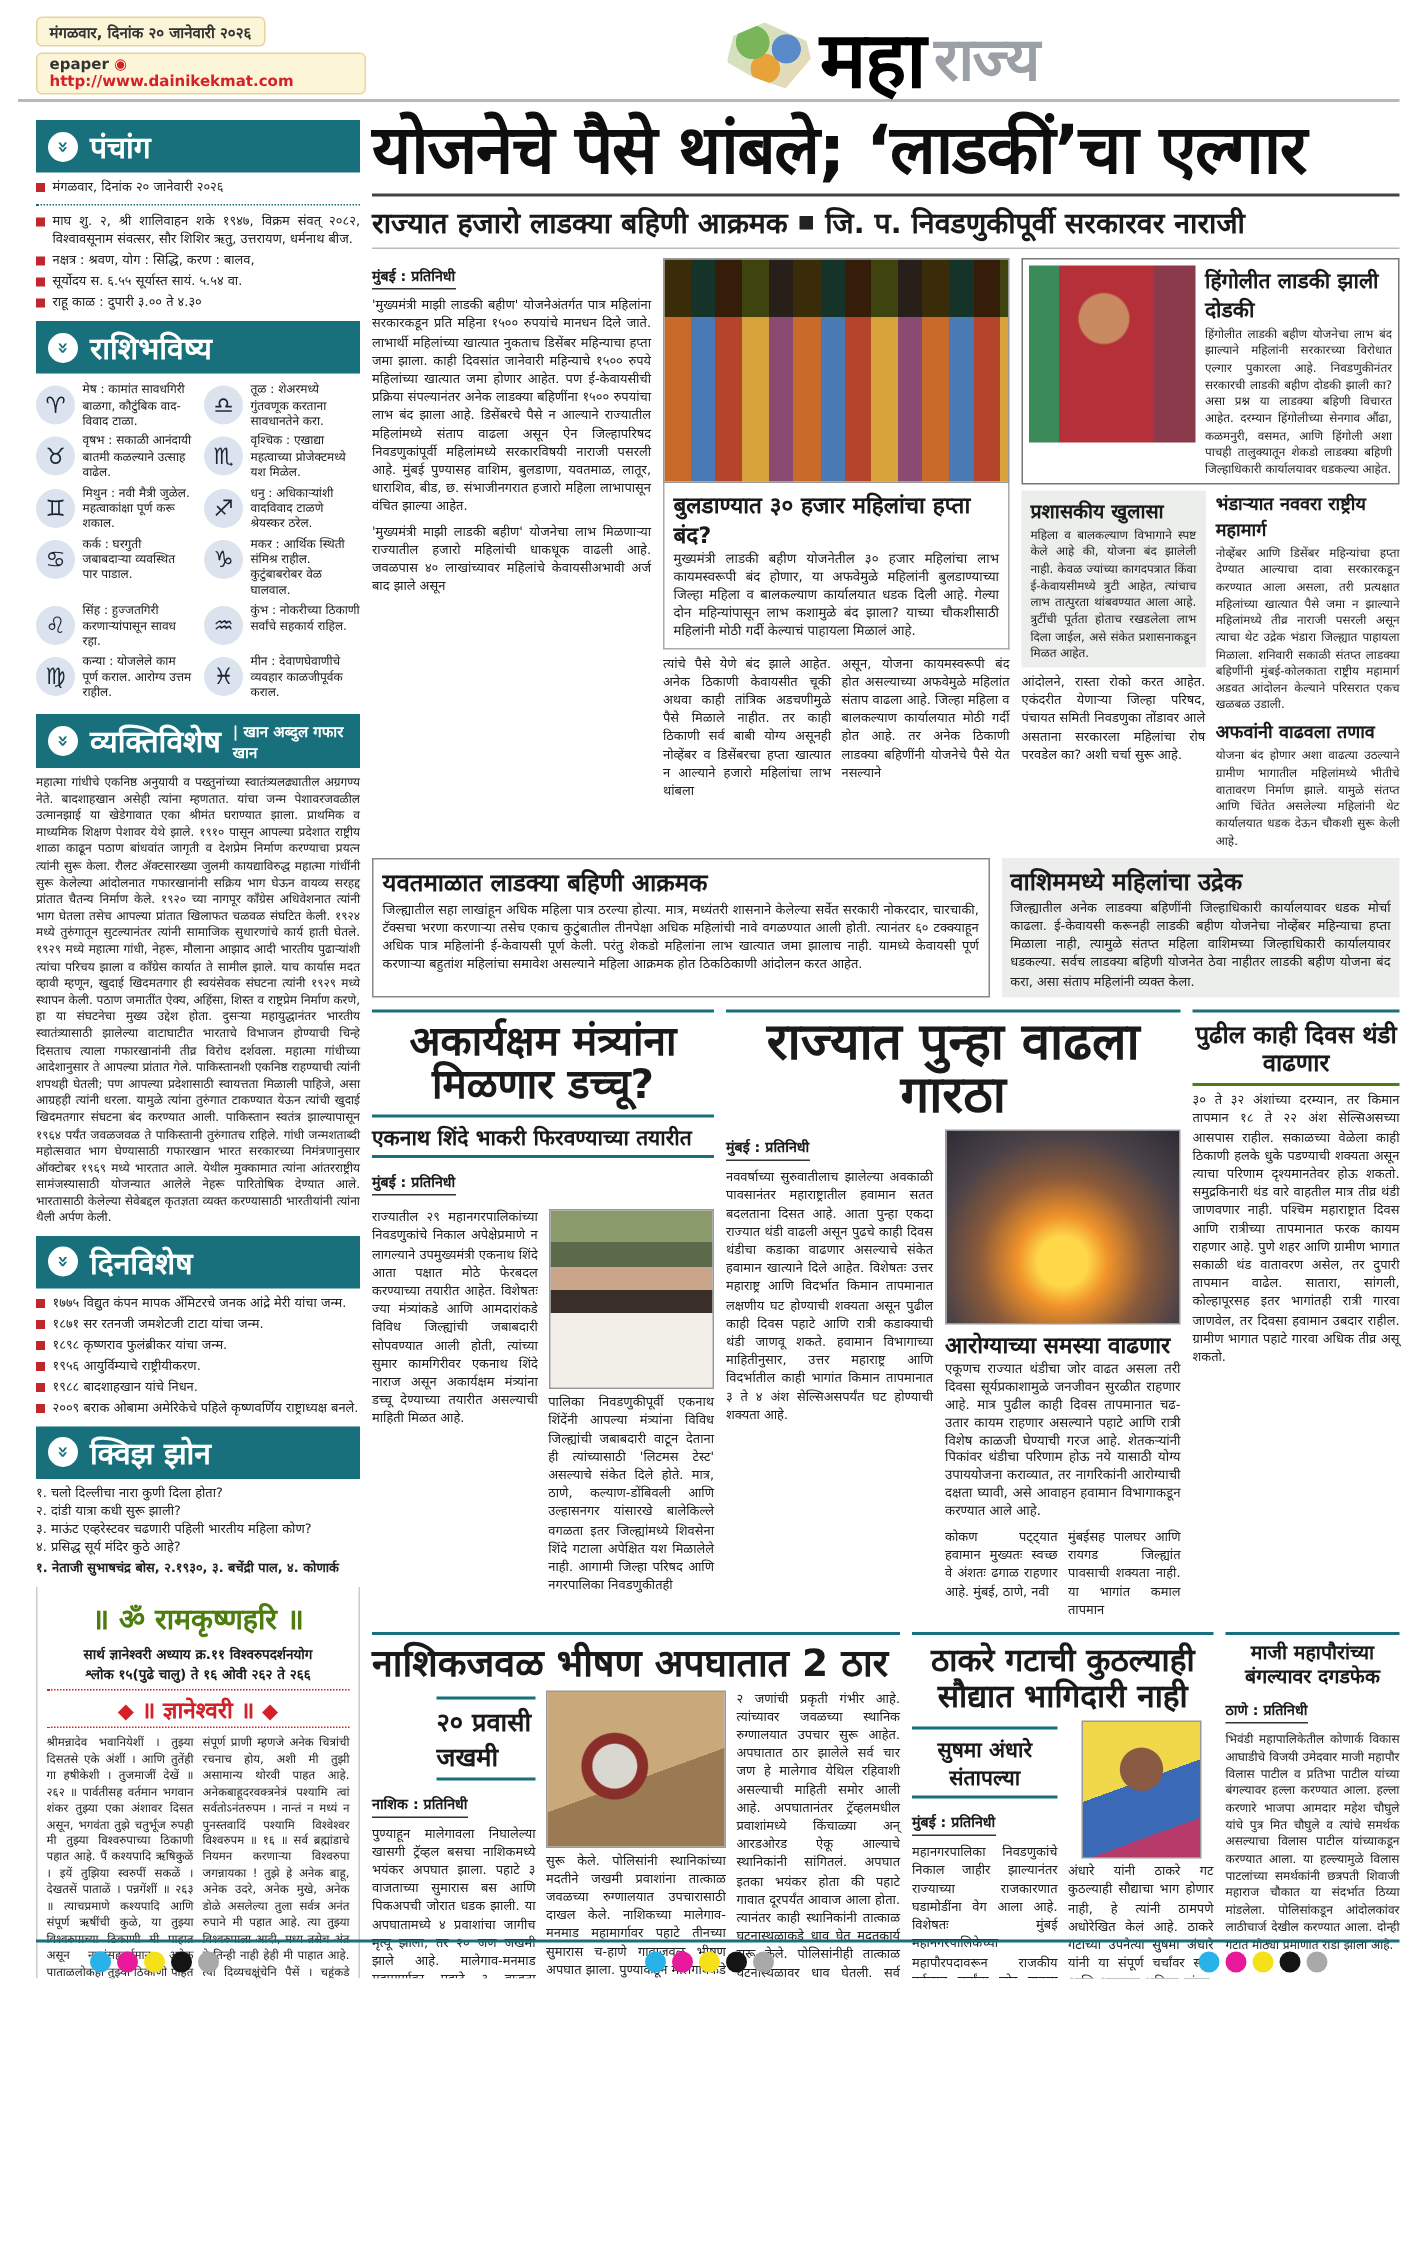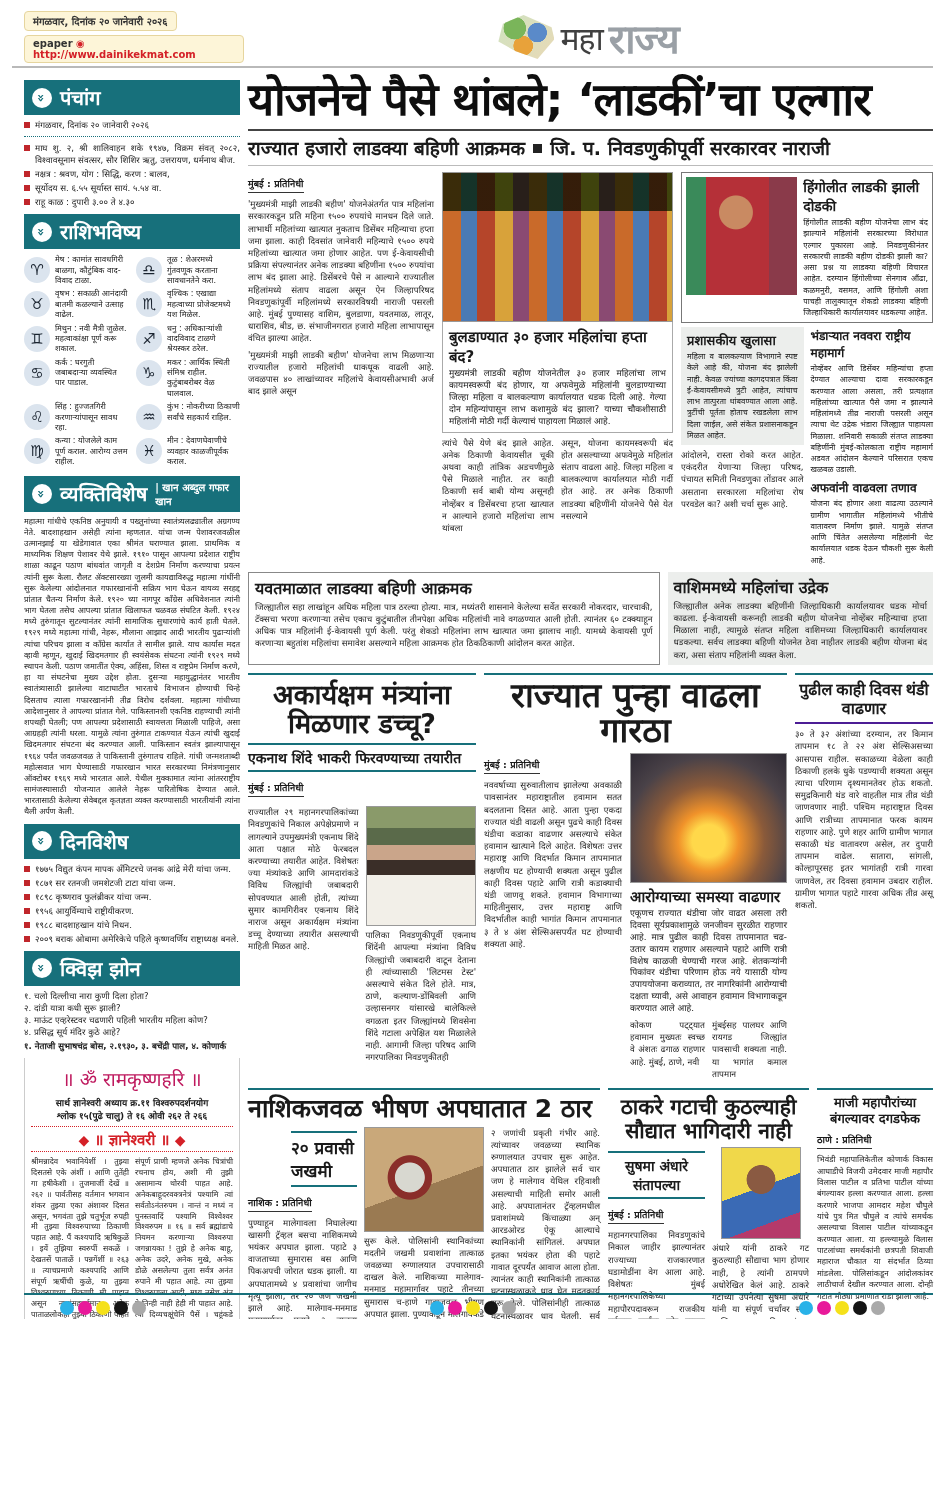--- a/index.html
+++ b/index.html
@@ -4,21 +4,21 @@
 <style>
   html,body{margin:0;padding:0;background:#fff;}
   body{font-family:"DejaVu Sans","Liberation Sans",sans-serif;color:#1a1a1a;}
   .page{width:945px;height:1319px;margin:0 auto;position:relative;background:#fff;overflow:hidden;}
   .mast{display:flex;align-items:center;padding:14px 12px 4px 24px;height:64px;box-sizing:border-box;}
   .mast-left{width:220px;}
   .cream{background:#fdf5d8;border:1px solid #e6d59e;border-radius:4px;padding:2px 8px;font-size:10px;font-weight:700;color:#333;margin:2px 0;display:inline-block;}
   .url-red{color:#d42027;font-weight:700;}
   .mast-center{flex:1;display:flex;align-items:center;justify-content:center;gap:6px;}
   .map-art{width:56px;height:44px;background:radial-gradient(circle at 30% 30%,#7ab55a 0 22%,transparent 23%),radial-gradient(circle at 70% 40%,#5a8ac9 0 20%,transparent 21%),radial-gradient(circle at 45% 70%,#e8a23a 0 22%,transparent 23%),linear-gradient(135deg,#cfe3c2,#e8d9b5);clip-path:polygon(8% 20%,45% 0,95% 28%,100% 55%,70% 100%,30% 82%,0 60%);}
-  .m-red{color:#404040;font-size:32px;font-weight:400;letter-spacing:-1px;}
+  .m-red{color:#000000;font-size:52px;font-weight:700;letter-spacing:-1px;}
   .m-gray{color:#9aa0a6;font-size:40px;font-weight:800;letter-spacing:-1px;}
   .mast-right{display:flex;align-items:stretch;gap:0;}
   .brand-box{background:#fdf5d8;border:1px solid #e6d59e;padding:3px 10px;text-align:center;}
   .tagline{color:#d42027;font-size:11px;font-weight:800;}
   .brand{background:#d42027;color:#fff;font-size:24px;font-weight:800;padding:0 8px;font-style:italic;line-height:1.2;}
   .pageno{background:#111;color:#fff;width:26px;display:flex;align-items:center;justify-content:center;font-size:16px;font-weight:700;}
   .toprule{height:2px;background:#b9b9b9;margin:2px 12px 6px 12px;}
   .cols{display:flex;gap:8px;padding:0 12px 0 24px;}
   .sidebar{width:216px;flex:none;}
   .main{flex:1;min-width:0;}
@@ -27,21 +27,21 @@
   .sec-sub{font-size:10px;font-weight:700;}
   .sb-text{font-size:8.6px;line-height:1.4;text-align:justify;color:#222;}
   .bul{display:flex;gap:5px;margin:2px 0;}
   .sq{width:6px;height:6px;background:#c0262b;margin-top:3px;flex:none;}
   .dotted{border-top:1px dotted #17707b;margin:5px 0;}
   .zgrid{display:grid;grid-template-columns:1fr 1fr;gap:3px 8px;padding:2px 0;}
   .zitem{display:flex;gap:5px;align-items:flex-start;}
   .zico{width:26px;height:26px;border-radius:50%;background:#dbe4ee;color:#1a2430;display:flex;align-items:center;justify-content:center;font-size:15px;flex:none;margin-top:2px;}
   .ztext{font-size:8px;line-height:1.3;}
   .ram{border:1px solid #ccc;border-top:none;padding:4px 6px;}
-  .ram-title{color:#be185d;font-size:19px;font-weight:400;text-align:center;margin:4px 0;}
+  .ram-title{color:#4d7c0f;font-size:19px;font-weight:700;text-align:center;margin:4px 0;}
   .ram-sub{font-size:9px;font-weight:700;text-align:center;}
   .ram-cols{display:grid;grid-template-columns:1fr 1fr;gap:6px;margin-top:5px;}
   .dnya{color:#d42027;font-weight:800;font-size:15px;text-align:center;border:1px dotted #d42027;border-left:none;border-right:none;padding:2px 0;margin:4px 0;}
   .pin{color:#d42027;font-size:14px;}
   .headline{font-size:45px;font-weight:800;letter-spacing:-1px;line-height:1.05;color:#0e0e0e;margin:2px 0 6px 0;}
   .subhead{font-size:19px;font-weight:800;border-top:2px solid #444;border-bottom:1px solid #bbb;padding:4px 0;display:flex;align-items:center;gap:8px;}
   .bsq{width:9px;height:9px;background:#222;flex:none;}
   .dateline{font-size:9.5px;font-weight:800;border-bottom:1px solid #333;display:inline-block;padding-bottom:2px;margin:4px 0 5px 0;}
   .body-t{font-size:8.6px;line-height:1.42;text-align:justify;color:#1d1d1d;}
   .lead-grid{display:grid;grid-template-columns:186px 1fr 252px;gap:8px;margin-top:6px;}
@@ -342,21 +342,21 @@
               <div class="cap-body">एकूणच राज्यात थंडीचा जोर वाढत असला तरी दिवसा सूर्यप्रकाशामुळे जनजीवन सुरळीत राहणार आहे. मात्र पुढील काही दिवस तापमानात चढ-उतार कायम राहणार असल्याने पहाटे आणि रात्री विशेष काळजी घेण्याची गरज आहे. शेतकऱ्यांनी पिकांवर थंडीचा परिणाम होऊ नये यासाठी योग्य उपाययोजना कराव्यात, तर नागरिकांनी आरोग्याची दक्षता घ्यावी, असे आवाहन हवामान विभागाकडून करण्यात आले आहे.</div>
               <div class="mini-cols">
                 <div class="body-t">कोकण पट्ट्यात हवामान मुख्यतः स्वच्छ वे अंशतः ढगाळ राहणार आहे. मुंबई, ठाणे, नवी</div>
                 <div class="body-t">मुंबईसह पालघर आणि रायगड जिल्ह्यांत पावसाची शक्यता नाही. या भागांत कमाल तापमान</div>
               </div>
             </div>
           </div>
         </article>
 
         <article class="thin-top" style="padding-top:3px;">
-          <h3 class="h4" style="font-size:16px;border-bottom:2px solid #4c1d95;padding-bottom:4px;font-family:Liberation Serif, serif;">पुढील काही दिवस थंडी वाढणार</h3>
+          <h3 class="h4" style="font-size:16px;border-bottom:2px solid #4d7c0f;padding-bottom:4px;">पुढील काही दिवस थंडी वाढणार</h3>
           <div class="body-t" style="margin-top:4px;">३० ते ३२ अंशांच्या दरम्यान, तर किमान तापमान १८ ते २२ अंश सेल्सिअसच्या आसपास राहील. सकाळच्या वेळेला काही ठिकाणी हलके धुके पडण्याची शक्यता असून त्याचा परिणाम दृश्यमानतेवर होऊ शकतो. समुद्रकिनारी थंड वारे वाहतील मात्र तीव्र थंडी जाणवणार नाही. पश्चिम महाराष्ट्रात दिवस आणि रात्रीच्या तापमानात फरक कायम राहणार आहे. पुणे शहर आणि ग्रामीण भागात सकाळी थंड वातावरण असेल, तर दुपारी तापमान वाढेल. सातारा, सांगली, कोल्हापूरसह इतर भागांतही रात्री गारवा जाणवेल, तर दिवसा हवामान उबदार राहील. ग्रामीण भागात पहाटे गारवा अधिक तीव्र असू शकतो.</div>
         </article>
       </div>
 
       <div class="bot-grid">
         <article class="thin-top" style="padding-top:3px;">
           <h2 class="h3">नाशिकजवळ भीषण अपघातात 2 ठार</h2>
           <div style="display:grid;grid-template-columns:1fr 1.1fr 1fr;gap:7px;">
             <div>
               <div class="kicker" style="font-size:17px;margin-left:43px;">२० प्रवासी जखमी</div>

